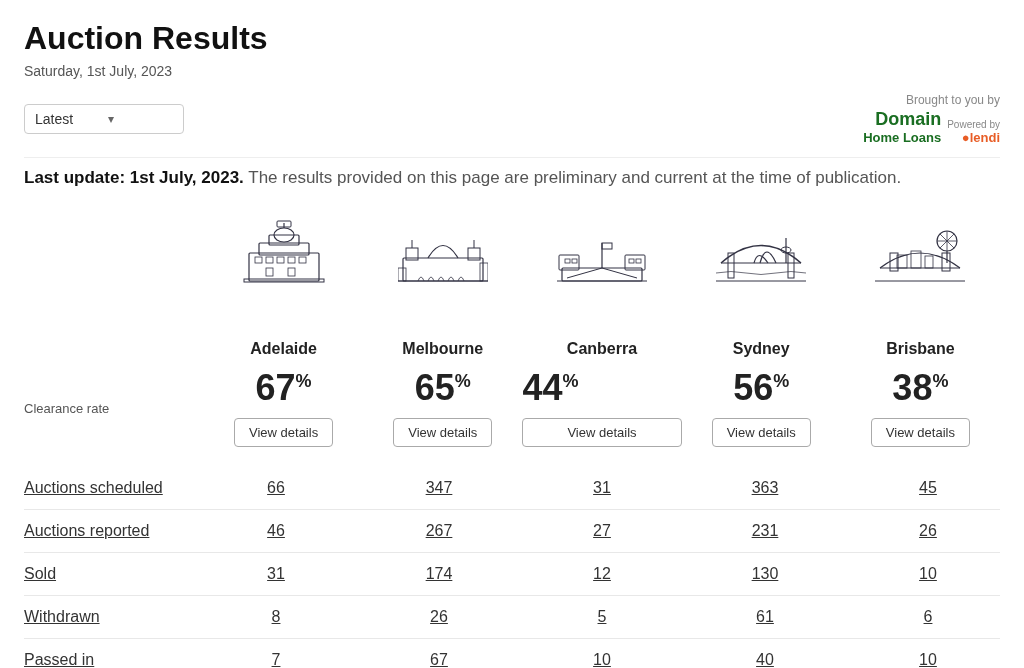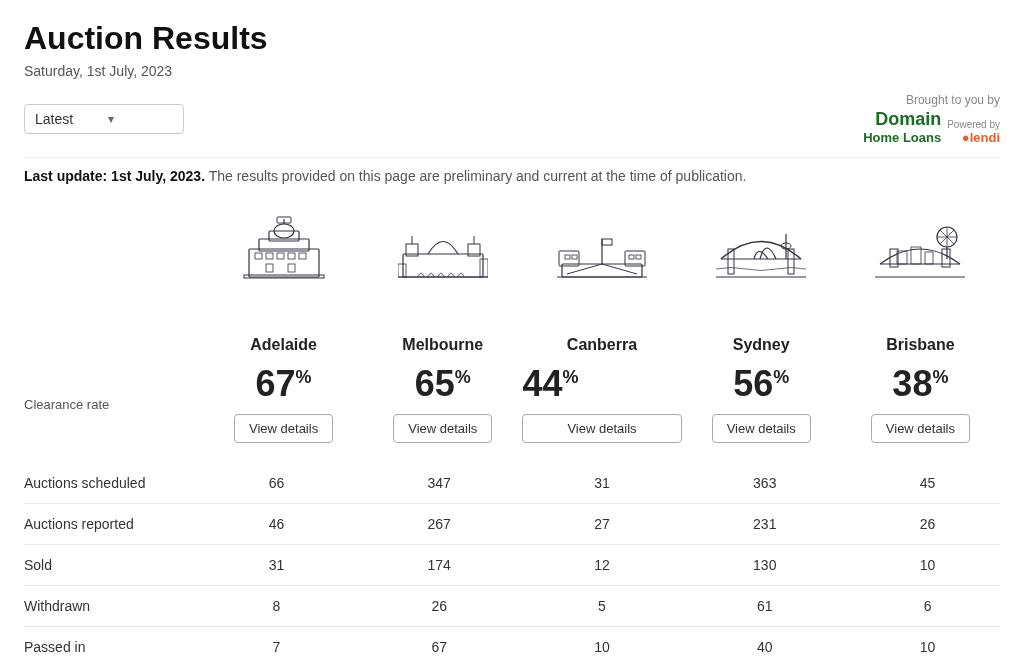--- a/index.html
+++ b/index.html
@@ -9,32 +9,32 @@
     .page-date { font-size: 14px; color: #555; margin-bottom: 14px; }
     .controls-row { display: flex; align-items: center; justify-content: space-between; margin-bottom: 12px; }
     .dropdown-select { display: flex; align-items: center; border: 1px solid #ccc; border-radius: 4px; padding: 6px 10px; background: #fff; cursor: pointer; min-width: 160px; font-size: 14px; color: #333; }
     .dropdown-select span { flex: 1; }
     .dropdown-select .arrow { margin-left: 8px; color: #666; font-size: 12px; }
     .sponsor-block { text-align: right; font-size: 12px; color: #888; }
     .sponsor-logos { display: flex; align-items: flex-end; justify-content: flex-end; gap: 6px; margin-top: 2px; }
     .sponsor-domain { font-size: 18px; font-weight: 700; color: #1a6e22; }
     .sponsor-home { font-size: 13px; font-weight: 600; color: #1a6e22; }
     .sponsor-loans { font-size: 13px; font-weight: 600; color: #1a6e22; }
-    .last-update { font-size: 14px; color: #555; margin-bottom: 20px; border-top: 1px solid #eee; padding-top: 10px; }
+    .last-update { font-size: 17px; color: #555; margin-bottom: 20px; border-top: 1px solid #eee; padding-top: 10px; }
     .last-update strong { color: #111; }
     .city-col { display: flex; flex-direction: column; align-items: center; padding: 0 8px; gap: 44px; }
     .city-illustration { height: 80px; display: flex; align-items: flex-end; margin-bottom: 8px; }
     .city-illustration svg { width: 90px; height: 75px; }
     .city-name { font-size: 16px; font-weight: 600; color: #222; margin-bottom: 4px; }
     .clearance-rate { font-size: 36px; font-weight: 700; color: #222; line-height: 1; margin-bottom: 12px; }
     .clearance-rate sup { font-size: 18px; font-weight: 600; vertical-align: super; }
     .view-details-btn { border: 1px solid #aaa; background: #fff; color: #333; font-size: 13px; padding: 6px 14px; border-radius: 4px; cursor: pointer; white-space: nowrap; }
     
     .stats-table { width: 100%; margin-top: 20px; border-collapse: collapse; }
-    .stats-table td { padding: 12px 8px; font-size: 14px; border-top: 1px solid #e8e8e8; }
+    .stats-table td { padding: 12px 8px; font-size: 16px; border-top: 1px solid #e8e8e8; text-decoration: underline; }
     .stats-table tr:first-child td { border-top: none; }
     .stats-table td:first-child { width: 180px; color: #333; font-weight: 500; padding-left: 0; }
     .stats-table td:not(:first-child) { text-align: center; color: #333; }
   </style>
 </head>
 <body>
 
 <div class="page">
   <h1 class="page-title">Auction Results</h1>
   <p class="page-date">Saturday, 1st July, 2023</p>

